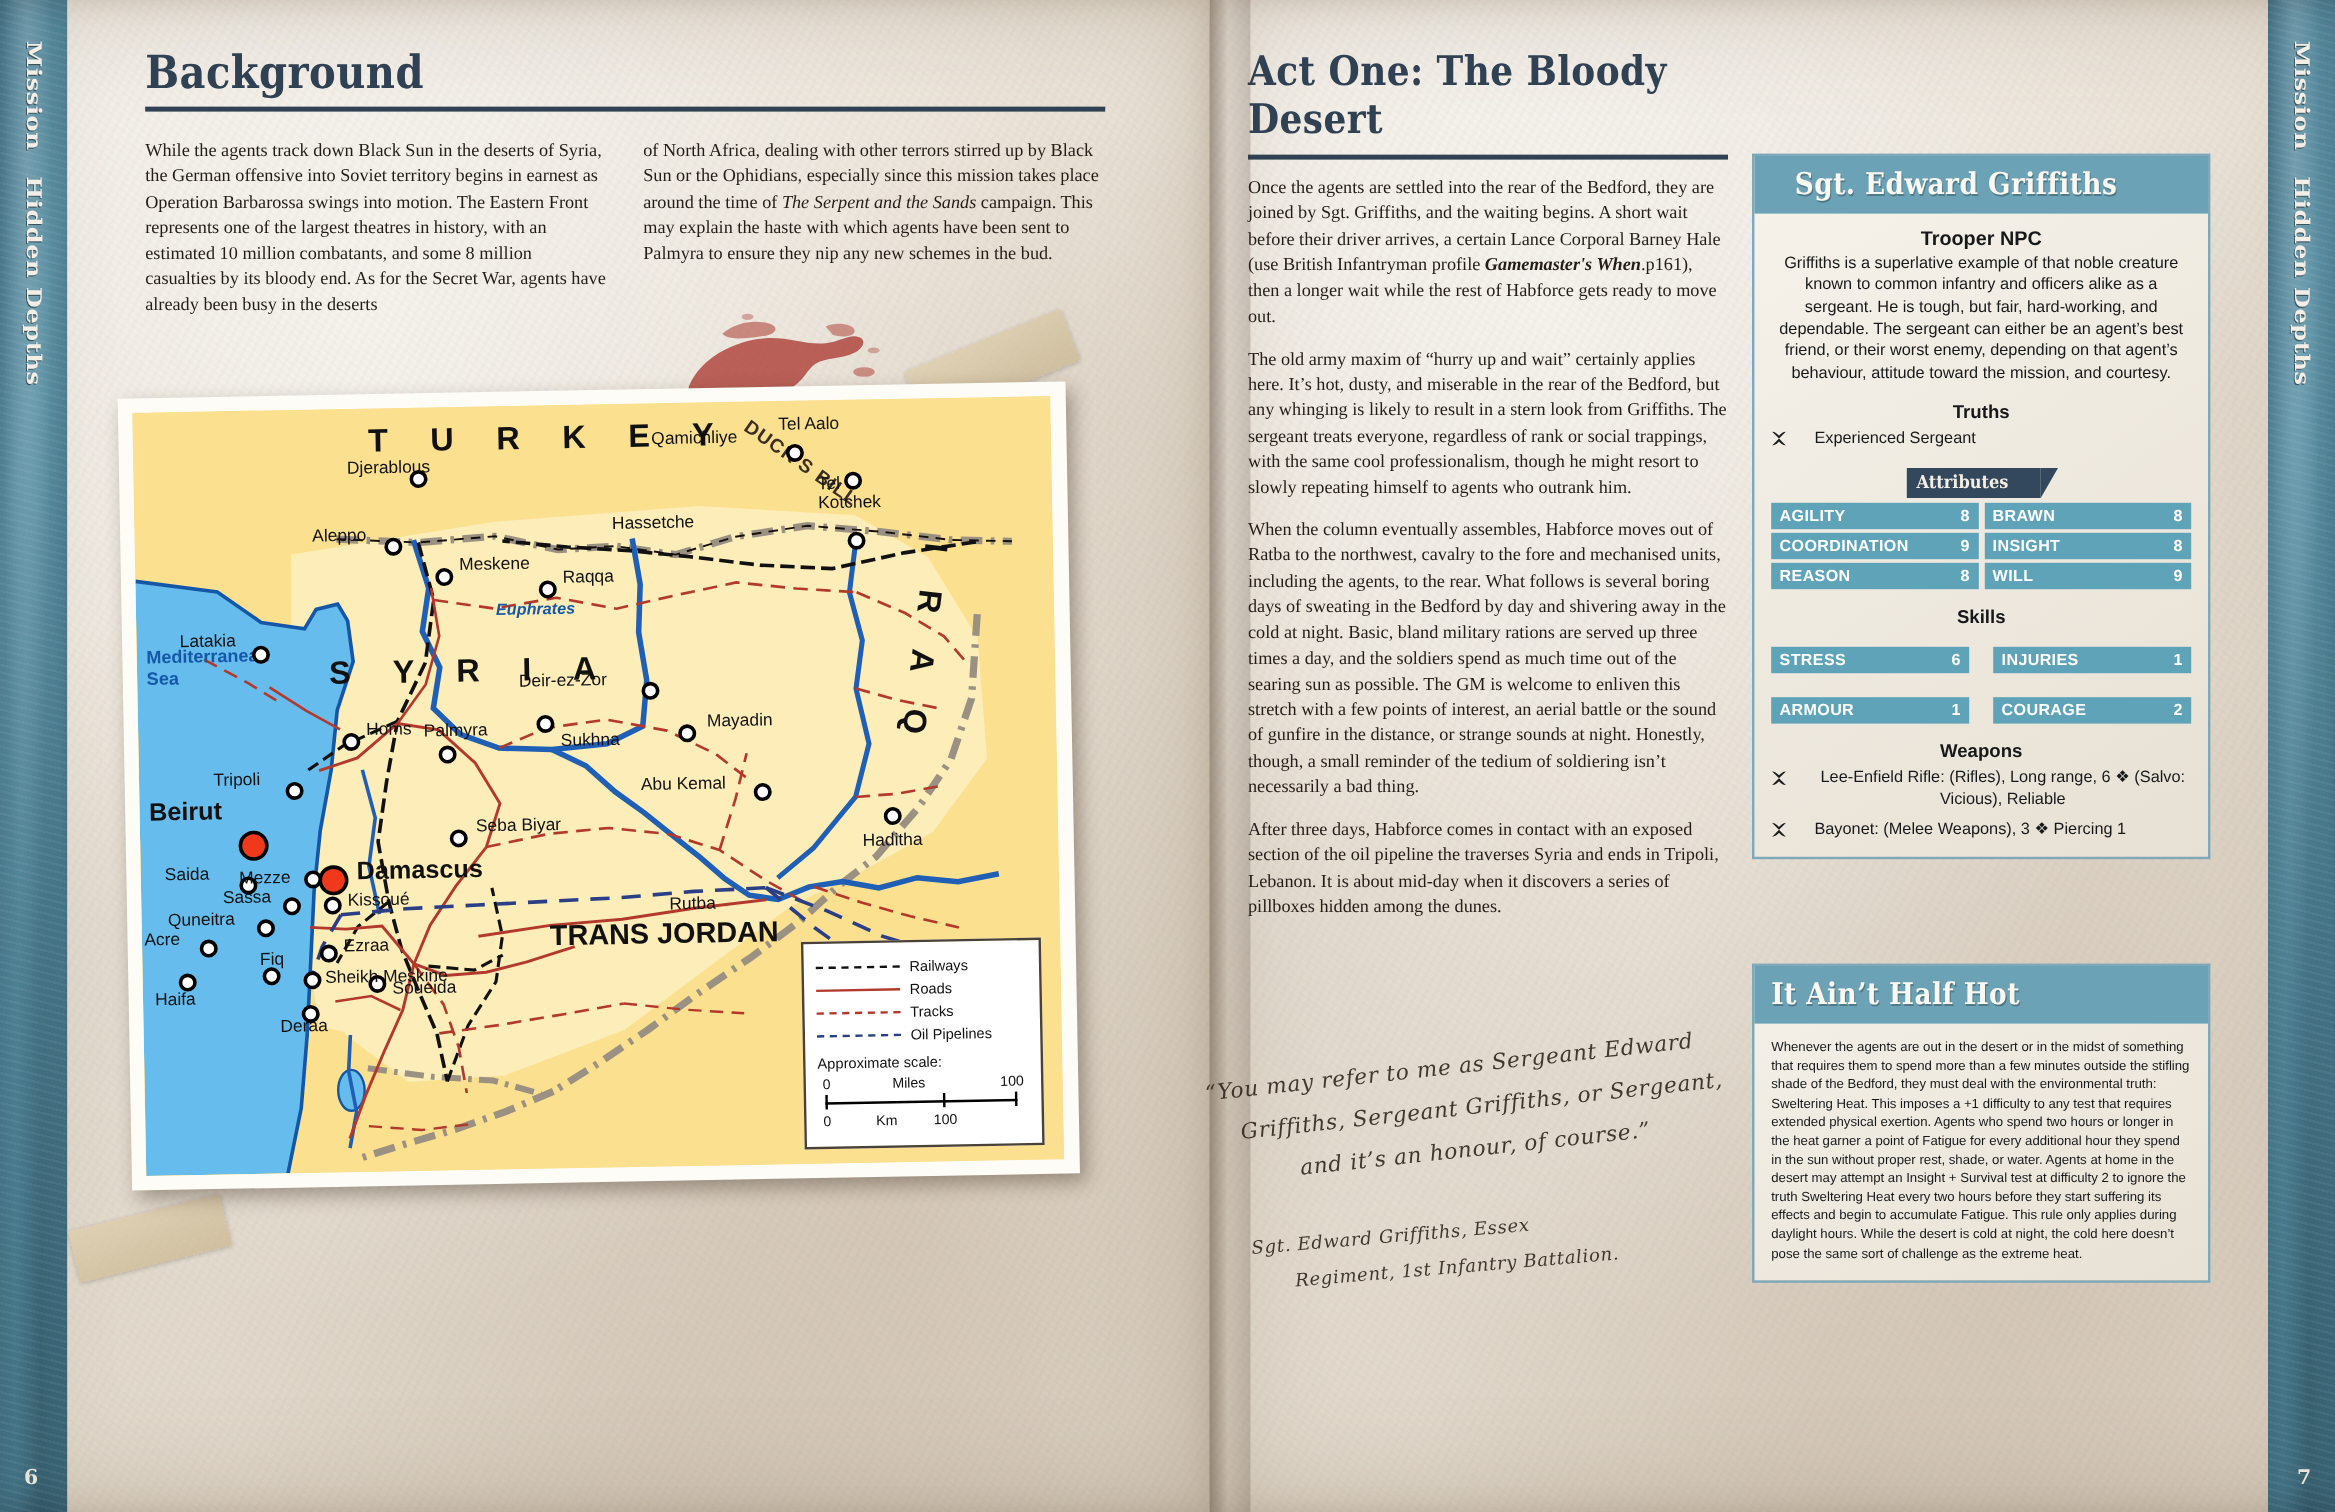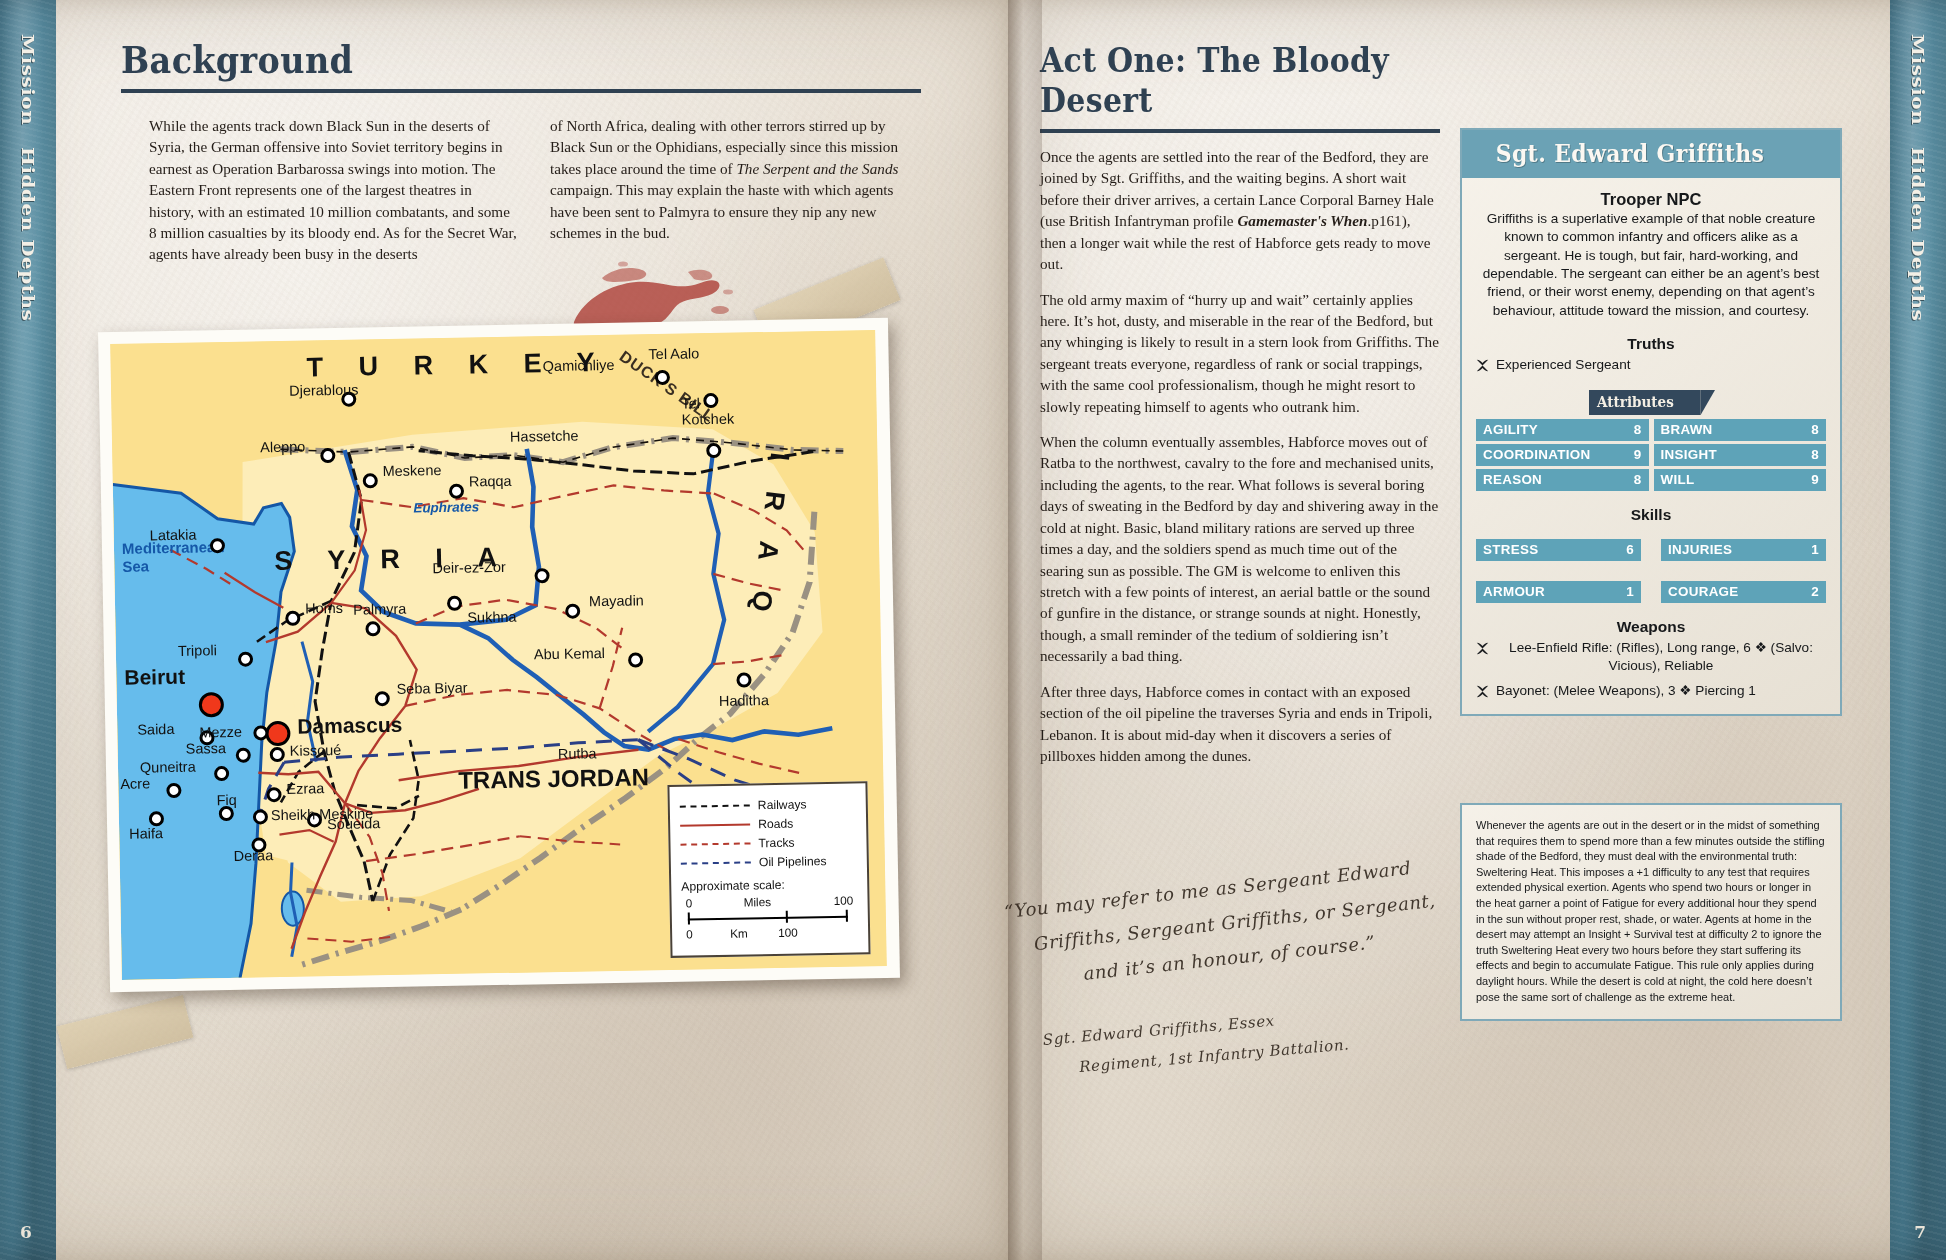--- a/index.html
+++ b/index.html
@@ -105,21 +105,21 @@
   }
   .body-col {
     font-family: "Liberation Serif", serif;
     font-size: 15.2px; line-height: 1.41; color: #231c17;
     text-align: left;
   }
   .body-col p + p { margin-top: 14px; }
 
   
   .left-inner { position: absolute; left: 121px; top: 40px; width: 800px; }
-  .bg-cols { display: flex; gap: 30px; margin-top: 22px; margin-left: 28px; }
+  .bg-cols { display: flex; gap: 30px; margin-top: 22px; }
   .bg-cols > div { width: 385px; }
 
   
   .blood {
     position: absolute; left: 560px; top: 248px; width: 180px; height: 115px;
     z-index: 4; pointer-events: none; opacity: .88;
   }
 
   
   .tape {
@@ -215,21 +215,21 @@
     text-align: center;
   }
   .sb-head {
     background: #6ba2b5; padding: 9px 14px 10px;
   }
   .sb-head .gothic { color: #fbf8f2; font-size: 25px; text-shadow: 1px 1px 0 rgba(0,0,0,.25); }
   .sb-body { padding: 12px 14px 14px; font-family: "Liberation Sans", sans-serif; color: #16181a; }
   .sb-body .hdr { font-size: 16.5px; font-weight: 700; }
   .sb-body .txt { font-size: 13.6px; line-height: 1.35; margin-top: 1px; }
   .sb-body .sub { font-size: 15.5px; font-weight: 700; margin-top: 15px; }
-  .bullet-row { display: flex; gap: 7px; font-size: 13.6px; line-height: 1.32; margin-top: 3px; }
+  .bullet-row { display: flex; gap: 23px; font-size: 13.6px; line-height: 1.32; margin-top: 3px; }
   .malt { flex: 0 0 auto; width: 13px; height: 13px; margin-top: 3px; }
 
   .attr-tag {
     position: relative; display: inline-block; margin-top: 16px;
     background: #33485c; color: #f4efe4; padding: 3px 30px 4px 9px;
     font-family: "DejaVu Serif", serif; font-weight: 700; font-size: 15px;
     transform: scaleX(.9); transform-origin: left center;
   }
   .attr-tag::after {
     content: ""; position: absolute; right: -16px; top: 0;
@@ -597,16 +597,19 @@
     <div class="bullet-row" style="margin-top:7px;">
       <svg class="malt" viewBox="0 0 16 16">
         <path fill="#1a1c1f" d="M8 8 L1 1 C4 1 6 3 8 5 C10 3 12 1 15 1 L8 8 L15 15 C12 15 10 13 8 11 C6 13 4 15 1 15 Z"></path>
       </svg>
       <span>Bayonet: (Melee Weapons), 3 ❖ Piercing 1</span>
     </div>
   </div>
 </div>
 
 <div class="sidebox">
+  <div class="sb-head">
+    <div class="gothic">It Ain’t Half Hot</div>
+  </div>
   <div class="sb-body">
     <div class="txt">Whenever the agents are out in the desert or in the midst of something that requires them to spend more than a few minutes outside the stifling shade of the Bedford, they must deal with the environmental truth: Sweltering Heat. This imposes a +1 difficulty to any test that requires extended physical exertion. Agents who spend two hours or longer in the heat garner a point of Fatigue for every additional hour they spend in the sun without proper rest, shade, or water. Agents at home in the desert may attempt an Insight + Survival test at difficulty 2 to ignore the truth Sweltering Heat every two hours before they start suffering its effects and begin to accumulate Fatigue. This rule only applies during daylight hours. While the desert is cold at night, the cold here doesn’t pose the same sort of challenge as the extreme heat.</div>
   </div>
 </div>
 
 </body></html>

